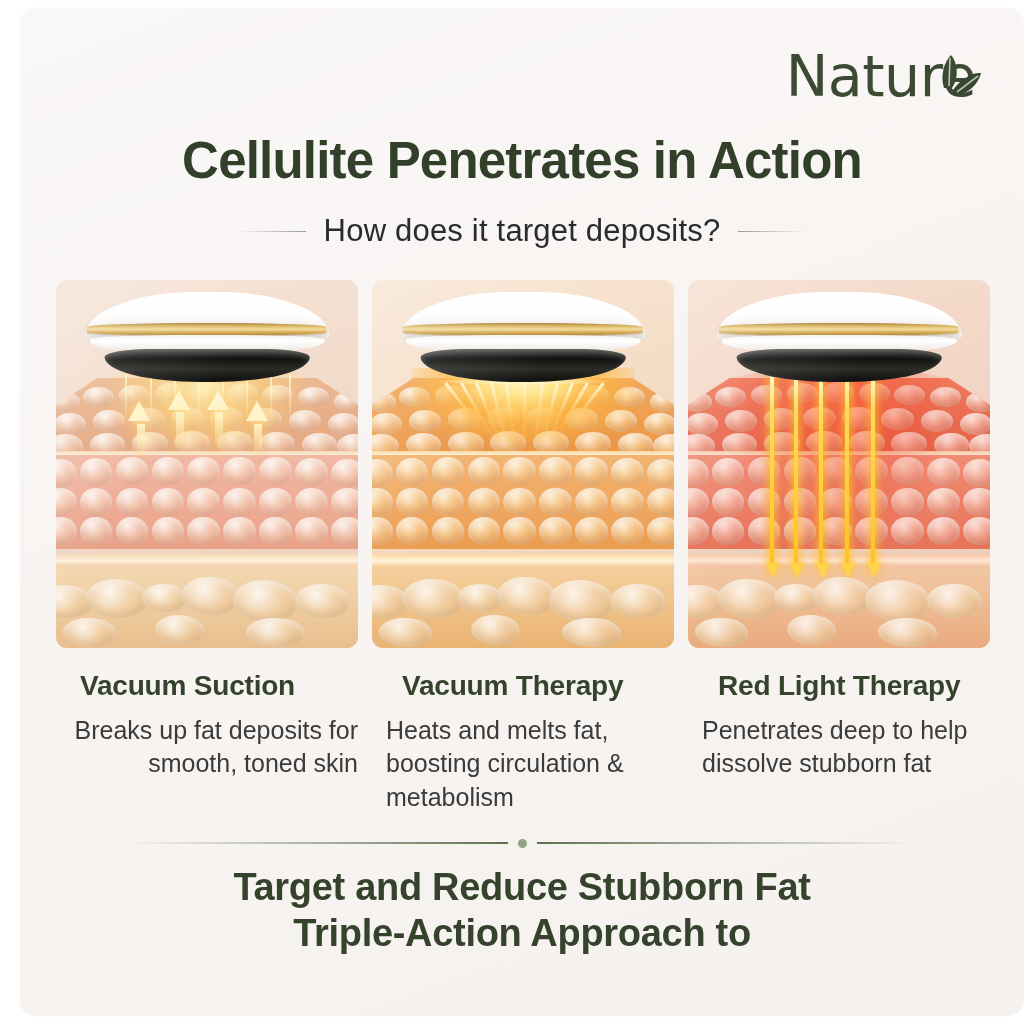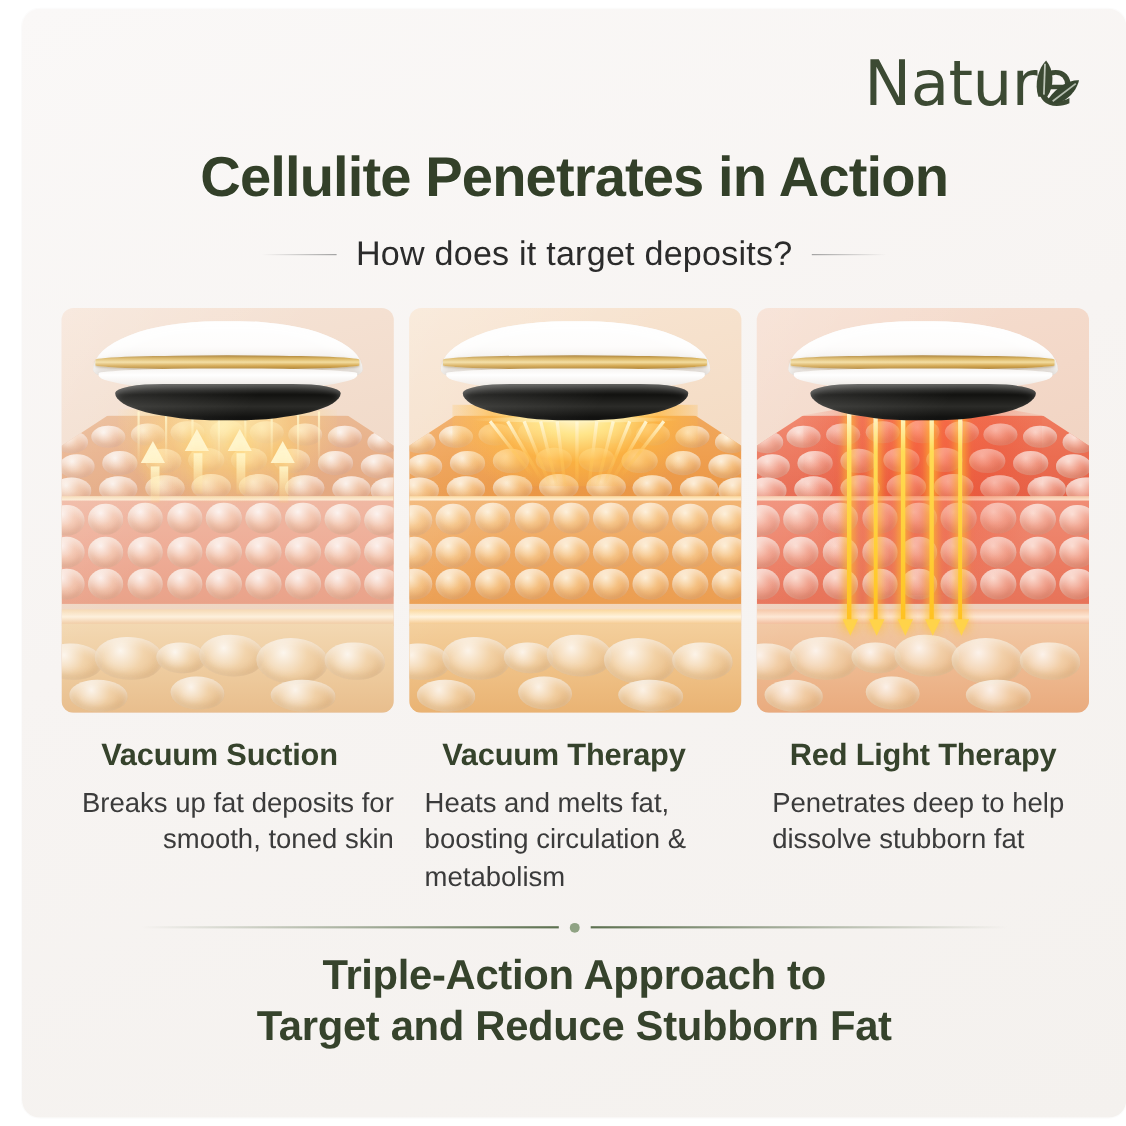--- a/index.html
+++ b/index.html
@@ -300,21 +300,21 @@
     letter-spacing: -0.2px;
   }
   .card-desc {
     margin: 12px 0 0 14px;
     font-size: 25px;
     line-height: 1.33;
     color: #3b3b3b;
     font-weight: 400;
     max-width: 300px;
   }
-  .card:nth-child(1) .card-title { margin-left: 36px; }
+  .card:nth-child(1) .card-title { margin-left: 24px; }
   .card:nth-child(1) .card-desc  { margin-left: 10px; text-align: right; }
   .card:nth-child(3) .card-desc  { margin-left: 14px; }
 
   
   #footer-divider {
     position: absolute;
     left: 108px; right: 108px;
     top: 830px;
     height: 10px;
     display: flex;
@@ -689,17 +689,17 @@
     </div>
 
   </div>
 
   <div id="footer-divider">
     <span class="fd-line left"></span>
     <span id="footer-dot"></span>
     <span class="fd-line right"></span>
   </div>
   <div id="footer-text">
+    <div>Target and Reduce Stubborn Fat</div>
     <div>Triple-Action Approach to</div>
-    <div>Target and Reduce Stubborn Fat</div>
   </div>
 
 </div>
 
 </body></html>

